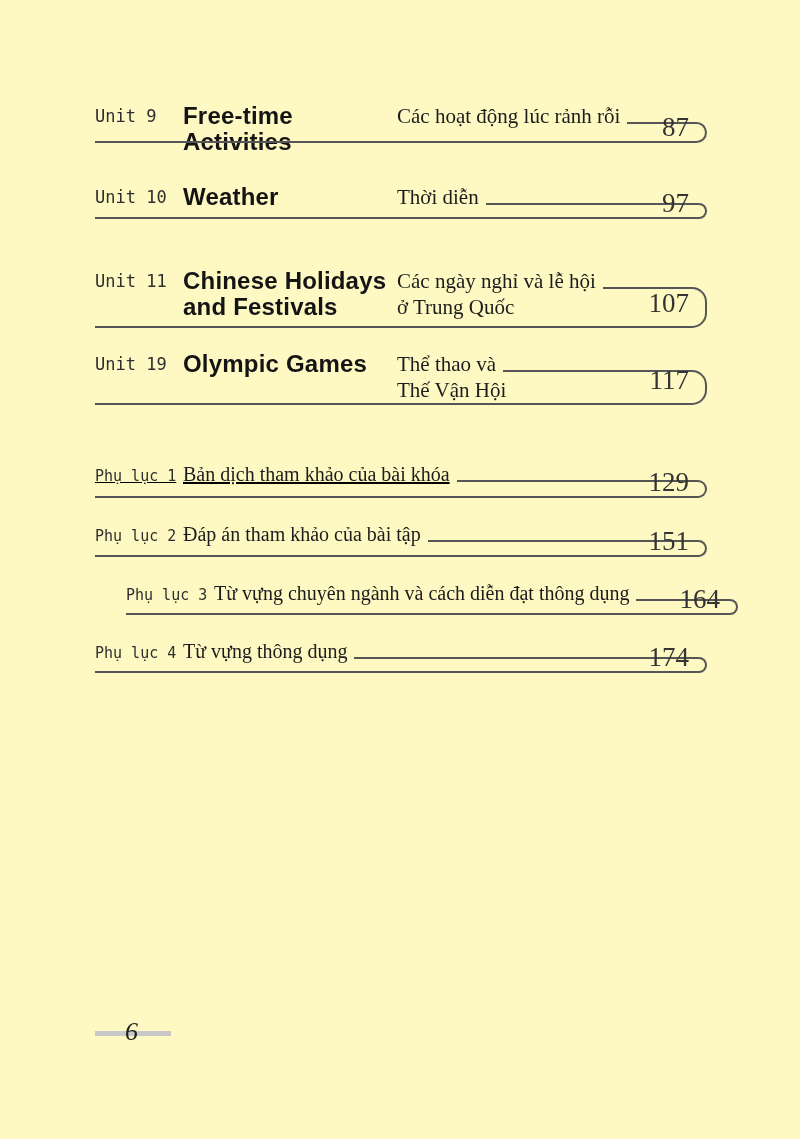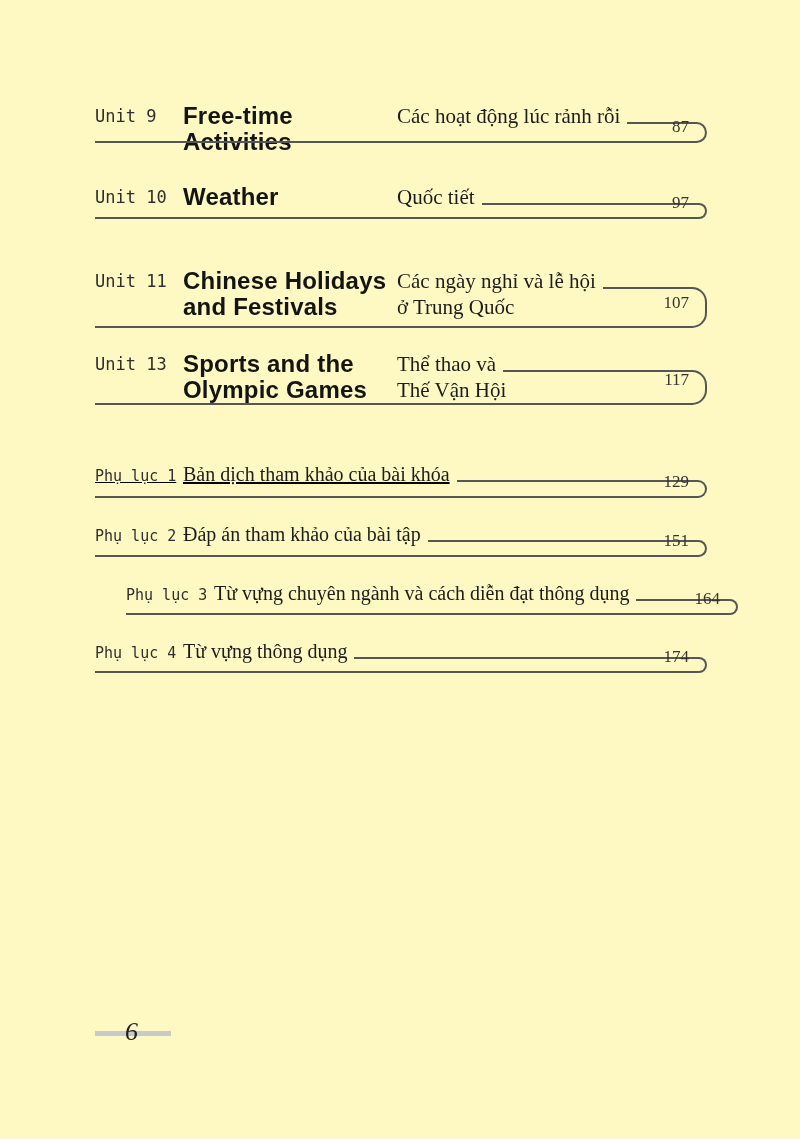--- a/index.html
+++ b/index.html
@@ -59,21 +59,21 @@
   .corner {
     position: absolute; top: 19px; right: 0; bottom: -2px; width: 16px;
     border: 2px solid #565656; border-left: 0;
     border-radius: 0 15px 15px 0;
     box-sizing: border-box;
   }
 
   .pagenum {
     position: absolute; right: 18px; bottom: 3px;
     font-family: "Liberation Serif", "DejaVu Serif", serif;
-    font-size: 17px; line-height: 22px; color: #343434; text-align: right;
+    font-size: 27px; line-height: 22px; color: #343434; text-align: right;
   }
   .tall .pagenum { bottom: 12px; }
 
   
   .footer-bar {
     position: absolute; left: 95px; top: 1031px;
     width: 76px; height: 5px; background: #c9c9c9;
   }
   .footer-num {
     position: absolute; left: 125px; top: 1019px;
@@ -106,21 +106,21 @@
   </div>
 
   <div class="entry" style="top:184px;height:33px;">
     <div class="cols">
       <span class="ulabel">Unit 10</span>
       <div class="utitle">
         <div>Weather</div>
       </div>
       <div class="vn">
         <div class="vnline1">
-          <span class="vntext">Quốc tiết</span>
+          <span class="vntext">Thời diễn</span>
           <span class="leader"></span>
         </div>
       </div>
     </div>
     <div class="rule"></div>
     <div class="corner"></div>
     <div class="pagenum">97</div>
   </div>
 
   <div class="entry tall" style="top:268px;height:58px;">
@@ -138,23 +138,22 @@
         <div class="vntext">ở Trung Quốc</div>
       </div>
     </div>
     <div class="rule"></div>
     <div class="corner"></div>
     <div class="pagenum">107</div>
   </div>
 
   <div class="entry tall" style="top:351px;height:52px;">
     <div class="cols">
-      <span class="ulabel">Unit 13</span>
-      <div class="utitle">
-        <div>Sports and the</div>
+      <span class="ulabel">Unit 19</span>
+      <div class="utitle">
         <div>Olympic Games</div>
       </div>
       <div class="vn">
         <div class="vnline1">
           <span class="vntext">Thể thao và</span>
           <span class="leader"></span>
         </div>
         <div class="vntext">Thế Vận Hội</div>
       </div>
     </div>

